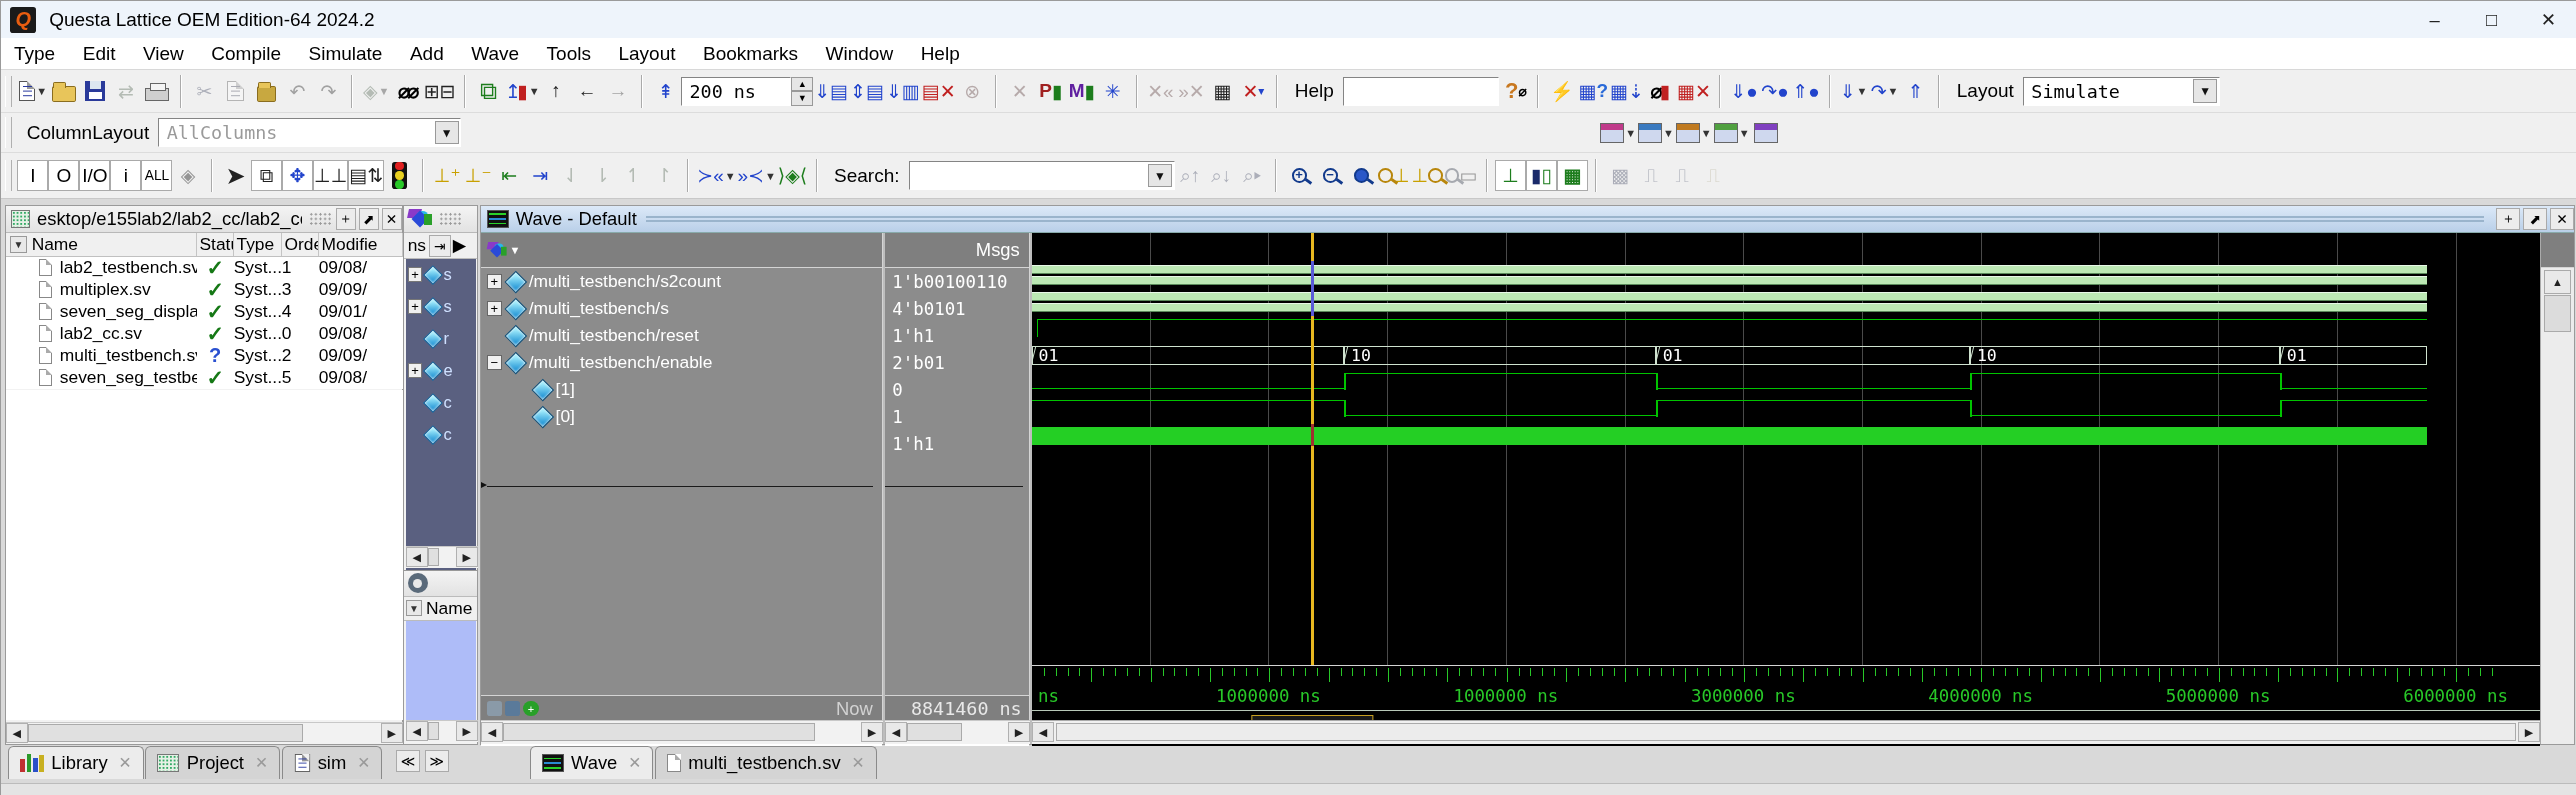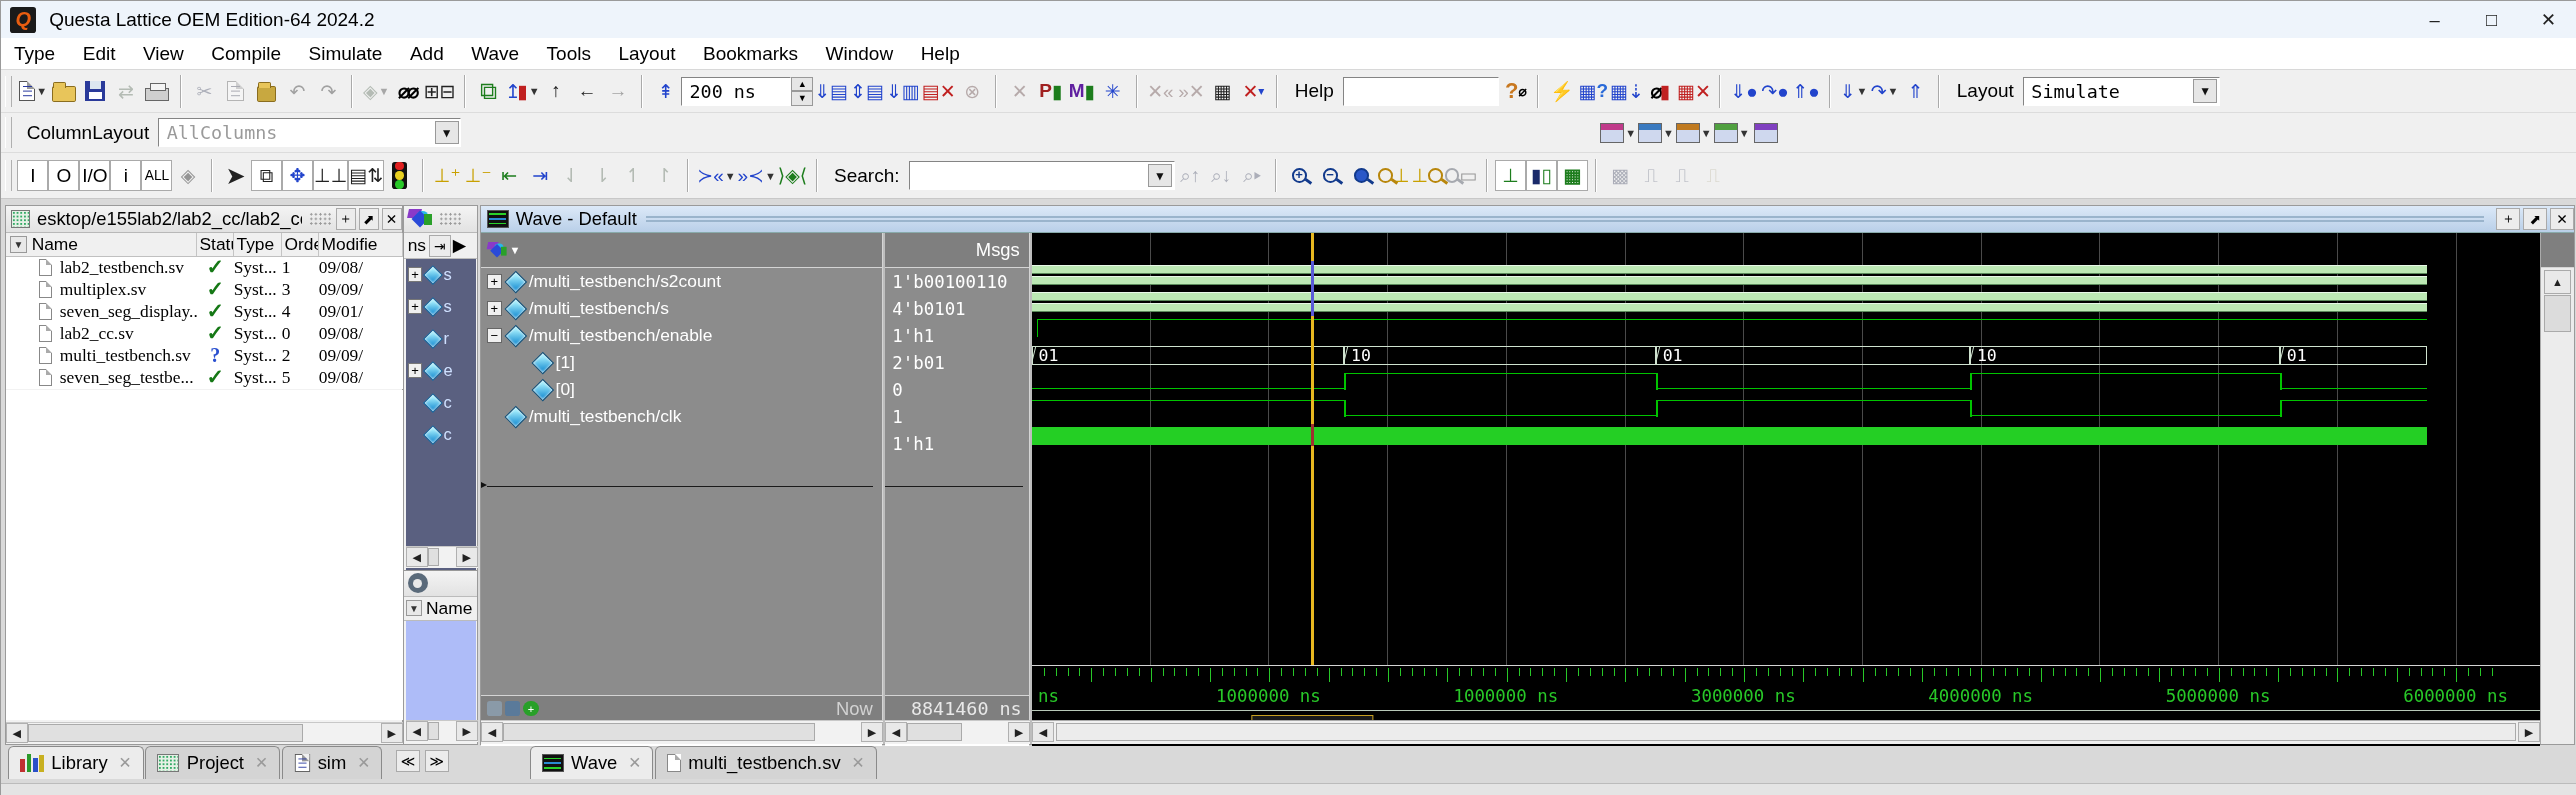--- a/index.html
+++ b/index.html
@@ -69,21 +69,21 @@
       background-image:radial-gradient(#9a9a9a 1.2px, transparent 1.3px); background-size:4.6px 4.6px; }
   .pbtn { width:24px; height:22px; border:0.9px solid #aaa; background:#ececec; margin-left:2.8px; display:flex; align-items:center; justify-content:center; font-size:13.8px; }
   .hdr-ic { width:22px; height:18.4px; margin-left:5.5px; border:0.9px solid #777; background:#e6f0e6;
       background-image:radial-gradient(#3a6 0.9px, transparent 1.1px); background-size:3.7px 3.7px; }
 
   
   #project { left:3.7px; top:5.5px; width:398px; height:540px; }
   #proj-cols { position:absolute; left:0; top:27.5px; width:397px; height:24px; display:flex; background:#f0f0f0; border-bottom:0.9px solid #c0c0c0; font-size:17.4px; }
   .pcol { border-right:0.9px solid #c4c4c4; padding:0.9px 2.8px; overflow:hidden; white-space:nowrap; display:flex; align-items:center; }
   #proj-rows { position:absolute; left:0; top:51px; width:397px; background:#fff; }
-  .frow { height:22px; display:flex; align-items:center; font-size:17.4px; white-space:nowrap;font-family:Liberation Serif, serif; }
+  .frow { height:22px; display:flex; align-items:center; font-size:17.4px; white-space:nowrap; }
   .frow .c-name { width:191px; padding-left:33px; overflow:hidden; display:flex; align-items:center; gap:7.3px; }
   .frow .c-st { width:37px; text-align:center; }
   .frow .c-ty { width:48px; overflow:hidden; }
   .frow .c-or { width:37px; }
   .frow .c-mo { flex:1; overflow:hidden; }
   .fico { width:13.8px; height:17.4px; background:#fff; border:0.9px solid #888; position:relative; flex:0 0 auto; }
   .fico::before { content:""; position:absolute; right:-0.9px; top:-0.9px; border:3.7px solid; border-color:#fff #fff #aaa #aaa; }
   .chk { color:#157815; font-weight:bold; font-size:21px; }
   .qm { color:#2a50d0; font-weight:bold; font-size:20px; }
   #proj-white { position:absolute; left:0; top:184px; bottom:24px; width:397px; background:#fff; }
@@ -634,38 +634,38 @@
               <span class="exp">+</span>
               <span class="sdmd"></span>
               <span>/multi_testbench/s2count</span>
             </div>
           <div class="srow">
               <span class="exp">+</span>
               <span class="sdmd"></span>
               <span>/multi_testbench/s</span>
             </div>
           <div class="srow">
+              <span class="noexp"></span>
+              <span class="sdmd"></span>
+              <span>/multi_testbench/reset</span>
+            </div>
+          <div class="srow">
               <span class="exp">−</span>
               <span class="sdmd"></span>
               <span>/multi_testbench/enable</span>
             </div>
           <div class="srow">
               <span style="width:48px;flex:0 0 auto"></span>
               <span class="sdmd"></span>
               <span>[1]</span>
             </div>
           <div class="srow">
               <span style="width:48px;flex:0 0 auto"></span>
               <span class="sdmd"></span>
               <span>[0]</span>
-            </div>
-          <div class="srow">
-              <span class="noexp"></span>
-              <span class="sdmd"></span>
-              <span>/multi_testbench/clk</span>
             </div>
           <div id="sig-sep"></div>
           <div class="bot-now">
             <span class="icbar">
               <span class="ic16" style="background:#8a9aa8"></span>
               <span class="ic16" style="background:#5a7a9a"></span>
               <span class="ic16" style="background:#28a028;border-radius:50%">+</span>
             </span>
             <span class="rgt" style="margin-right:9.2px">Now</span>
           </div>

